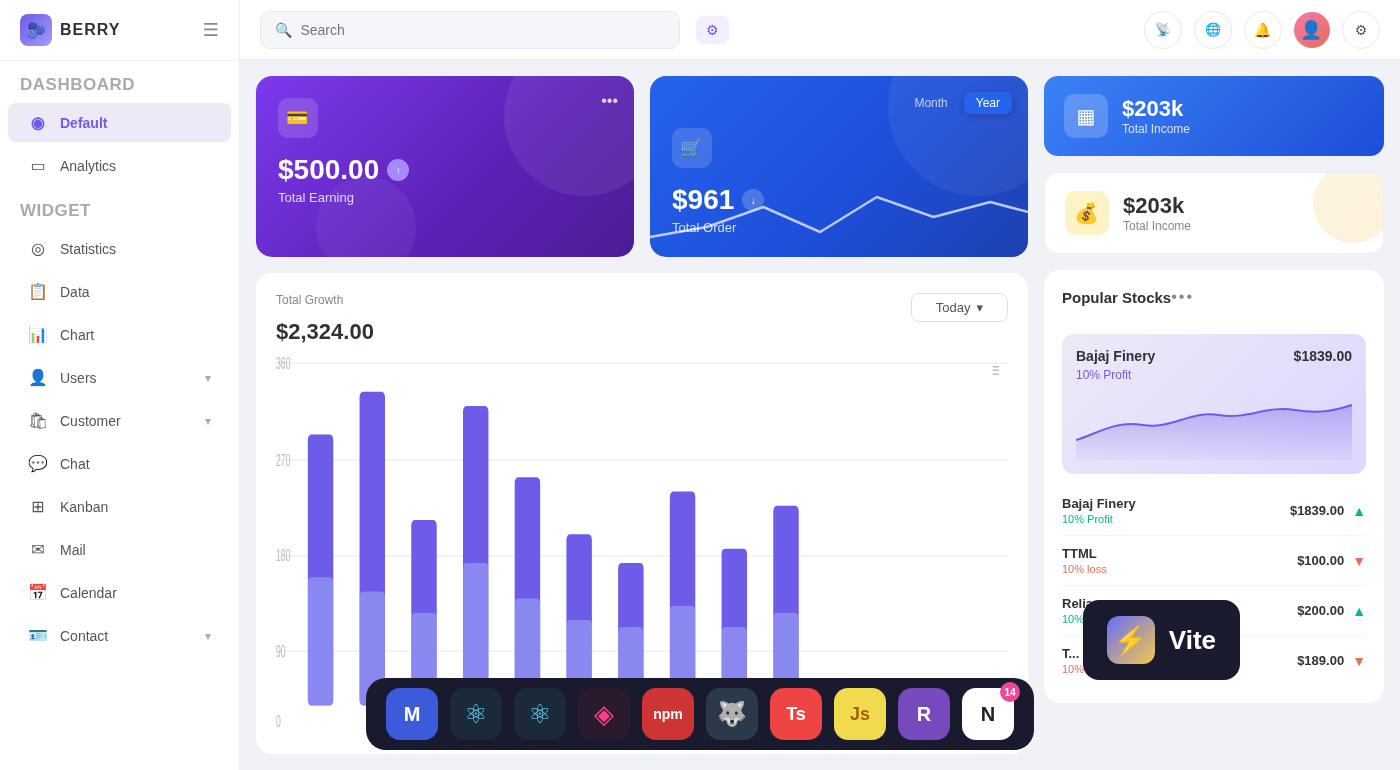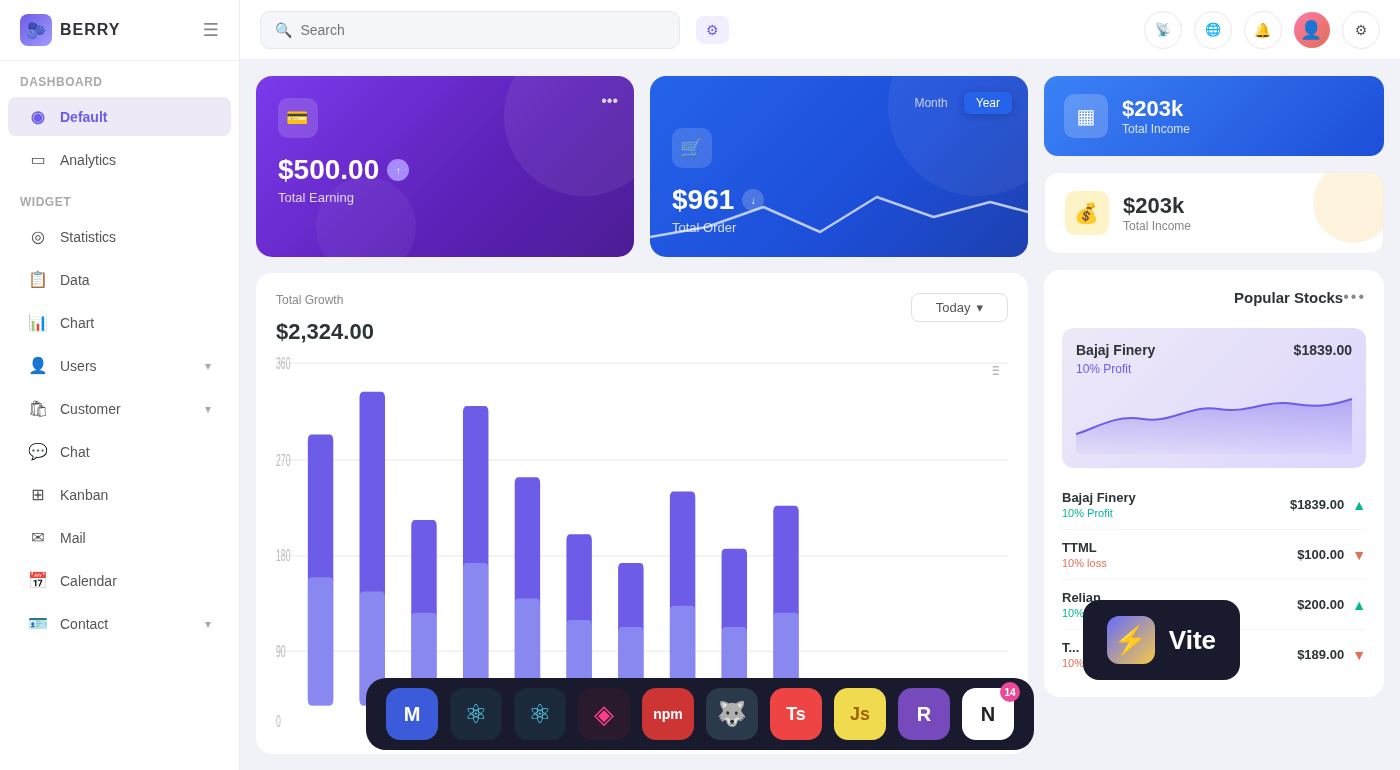--- a/index.html
+++ b/index.html
@@ -27,21 +27,21 @@
       width: 32px; height: 32px;
       background: linear-gradient(135deg, #6c5ce7, #a29bfe);
       border-radius: 8px;
       display: flex; align-items: center; justify-content: center;
       color: #fff; font-size: 16px;
     }
     .logo-text { font-weight: 800; font-size: 16px; letter-spacing: 1px; color: #2d3436; text-align: right; }
     .menu-toggle { margin-left: auto; cursor: pointer; color: #888; font-size: 18px; }
 
     .sidebar-section-label {
-      font-size: 12px; font-weight: 700; color: #aaa;
+      font-size: 17px; font-weight: 700; color: #aaa;
       padding: 14px 20px 6px;
       text-transform: uppercase; letter-spacing: 0.5px;
     }
     .sidebar-item {
       display: flex; align-items: center; gap: 12px;
       padding: 10px 20px; cursor: pointer;
       border-radius: 8px; margin: 2px 8px;
       color: #555; font-size: 14px; font-weight: 500;
       transition: background 0.15s;
     }
@@ -310,23 +310,23 @@
     }
 
     
     .stocks-card {
       background: #fff;
       border-radius: 16px;
       padding: 18px;
     }
     .stocks-header {
       display: flex;
-      justify-content: flex-end;
+      justify-content: flex-start;
       align-items: center;
-      margin-bottom: 22px;
+      margin-bottom: 28px;
     }
     .stocks-title { font-size: 15px; font-weight: 700; color: #2d3436; }
     .stocks-more { color: #888; cursor: pointer; letter-spacing: 2px; }
 
     .featured-stock {
       background: linear-gradient(135deg, #ede9f7, #ddd6fe);
       border-radius: 12px;
       padding: 14px;
       margin-bottom: 12px;
       position: relative;

